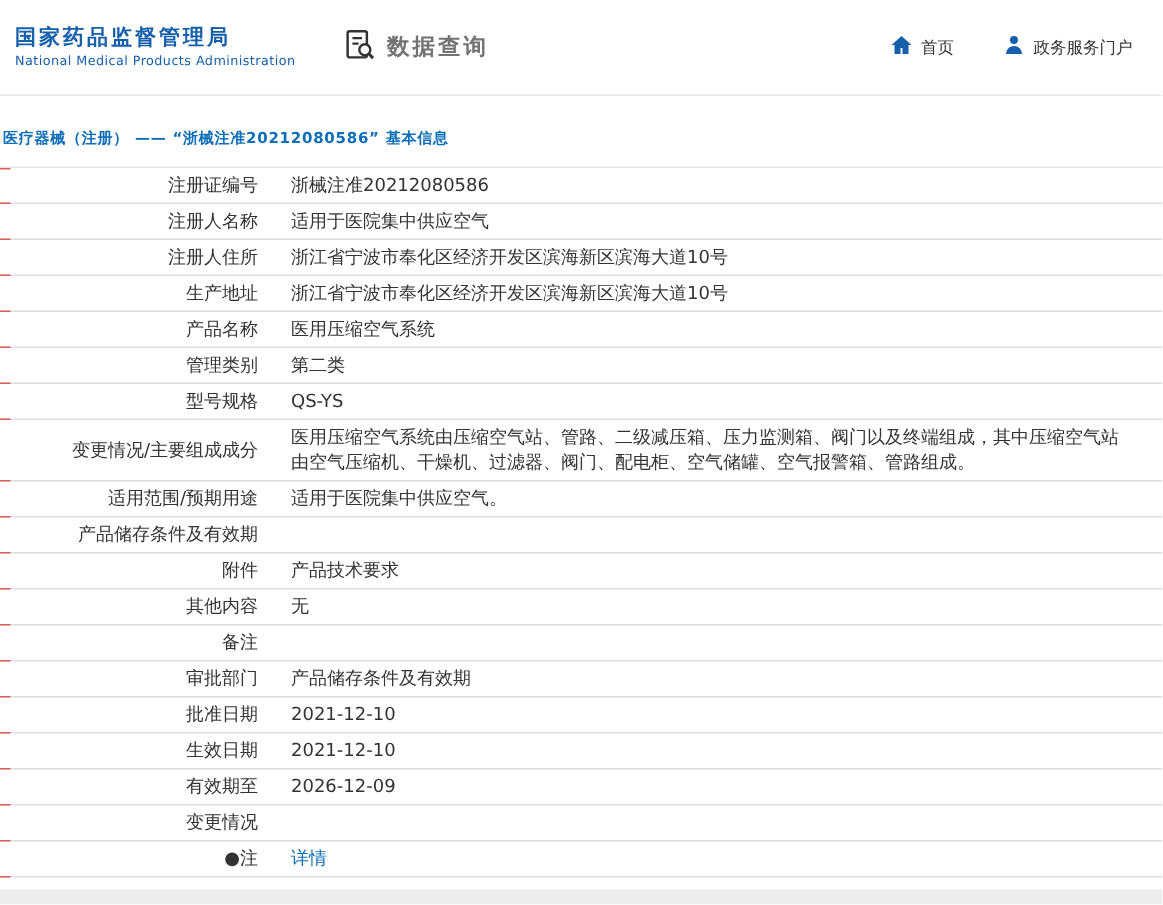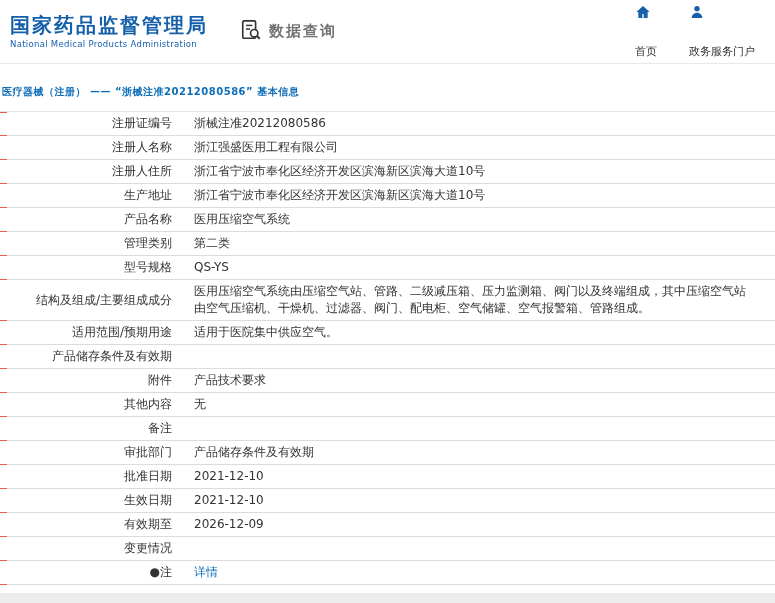--- a/index.html
+++ b/index.html
@@ -3,28 +3,28 @@
 <meta charset="utf-8">
 <style>
   * { margin:0; padding:0; box-sizing:border-box; }
   html,body { width:775px; height:603px; overflow:hidden; background:#fff;
     font-family:"DejaVu Sans","Liberation Sans",sans-serif; position:relative; }
 
   
   .header { height:64px; border-bottom:1px solid #e8e8e8; display:flex;
     align-items:center; padding:0 16px 0 10px; }
   .logo { display:flex; flex-direction:column; cursor:pointer; }
-  .site-name { color:#1660ab; font-size:20px; font-weight:bold;
+  .site-name { color:#1660ab; font-size:14px; font-weight:bold;
     letter-spacing:2px; line-height:1.15; }
   .site-name-en { color:#1660ab; font-size:8.5px; letter-spacing:0.3px; margin-top:2px; }
   .section { display:flex; align-items:center; gap:7px; margin-left:32px; cursor:pointer; }
   .section-label { font-size:15px; font-weight:bold; color:#737373; letter-spacing:2px; }
   .spacer { flex:1; }
   .nav { display:flex; gap:32px; padding-right:4px; }
-  .nav-item { display:flex; flex-direction:column; align-items:flex-start; gap:21px;
+  .nav-item { display:flex; flex-direction:row; align-items:center; gap:5px;
     font-size:11px; color:#333; cursor:pointer; }
 
   
   .title-bar { padding:16px 0 12px 2px; border-bottom:1px solid #e6e6e6; }
   .title-text { color:#0e6eb8; font-size:10px; font-weight:bold; letter-spacing:0.5px; }
 
   
   .detail-table { position:relative; }
   .detail-table::before { content:""; position:absolute; top:0; left:0;
     width:7px; height:1px; background:#dd5f5a; z-index:1; }
@@ -90,21 +90,21 @@
 </div>
 
 <div class="detail-table" id="detail-table">
   <div class="row">
     <div class="cell label">注册证编号</div>
     <div class="cell value">浙械注准20212080586</div>
   </div>
 
   <div class="row">
     <div class="cell label">注册人名称</div>
-    <div class="cell value">浙江强盛医用工程有限公司</div>
+    <div class="cell value">适用于医院集中供应空气</div>
   </div>
 
   <div class="row">
     <div class="cell label">注册人住所</div>
     <div class="cell value">浙江省宁波市奉化区经济开发区滨海新区滨海大道10号</div>
   </div>
 
   <div class="row">
     <div class="cell label">生产地址</div>
     <div class="cell value">浙江省宁波市奉化区经济开发区滨海新区滨海大道10号</div>
@@ -119,21 +119,21 @@
     <div class="cell label">管理类别</div>
     <div class="cell value">第二类</div>
   </div>
 
   <div class="row">
     <div class="cell label">型号规格</div>
     <div class="cell value">QS-YS</div>
   </div>
 
   <div class="row">
-    <div class="cell label">结构及组成/主要组成成分</div>
+    <div class="cell label">变更情况/主要组成成分</div>
     <div class="cell value">医用压缩空气系统由压缩空气站、管路、二级减压箱、压力监测箱、阀门以及终端组成，其中压缩空气站由空气压缩机、干燥机、过滤器、阀门、配电柜、空气储罐、空气报警箱、管路组成。</div>
   </div>
 
   <div class="row">
     <div class="cell label">适用范围/预期用途</div>
     <div class="cell value">适用于医院集中供应空气。</div>
   </div>
 
   <div class="row">
     <div class="cell label">产品储存条件及有效期</div>

